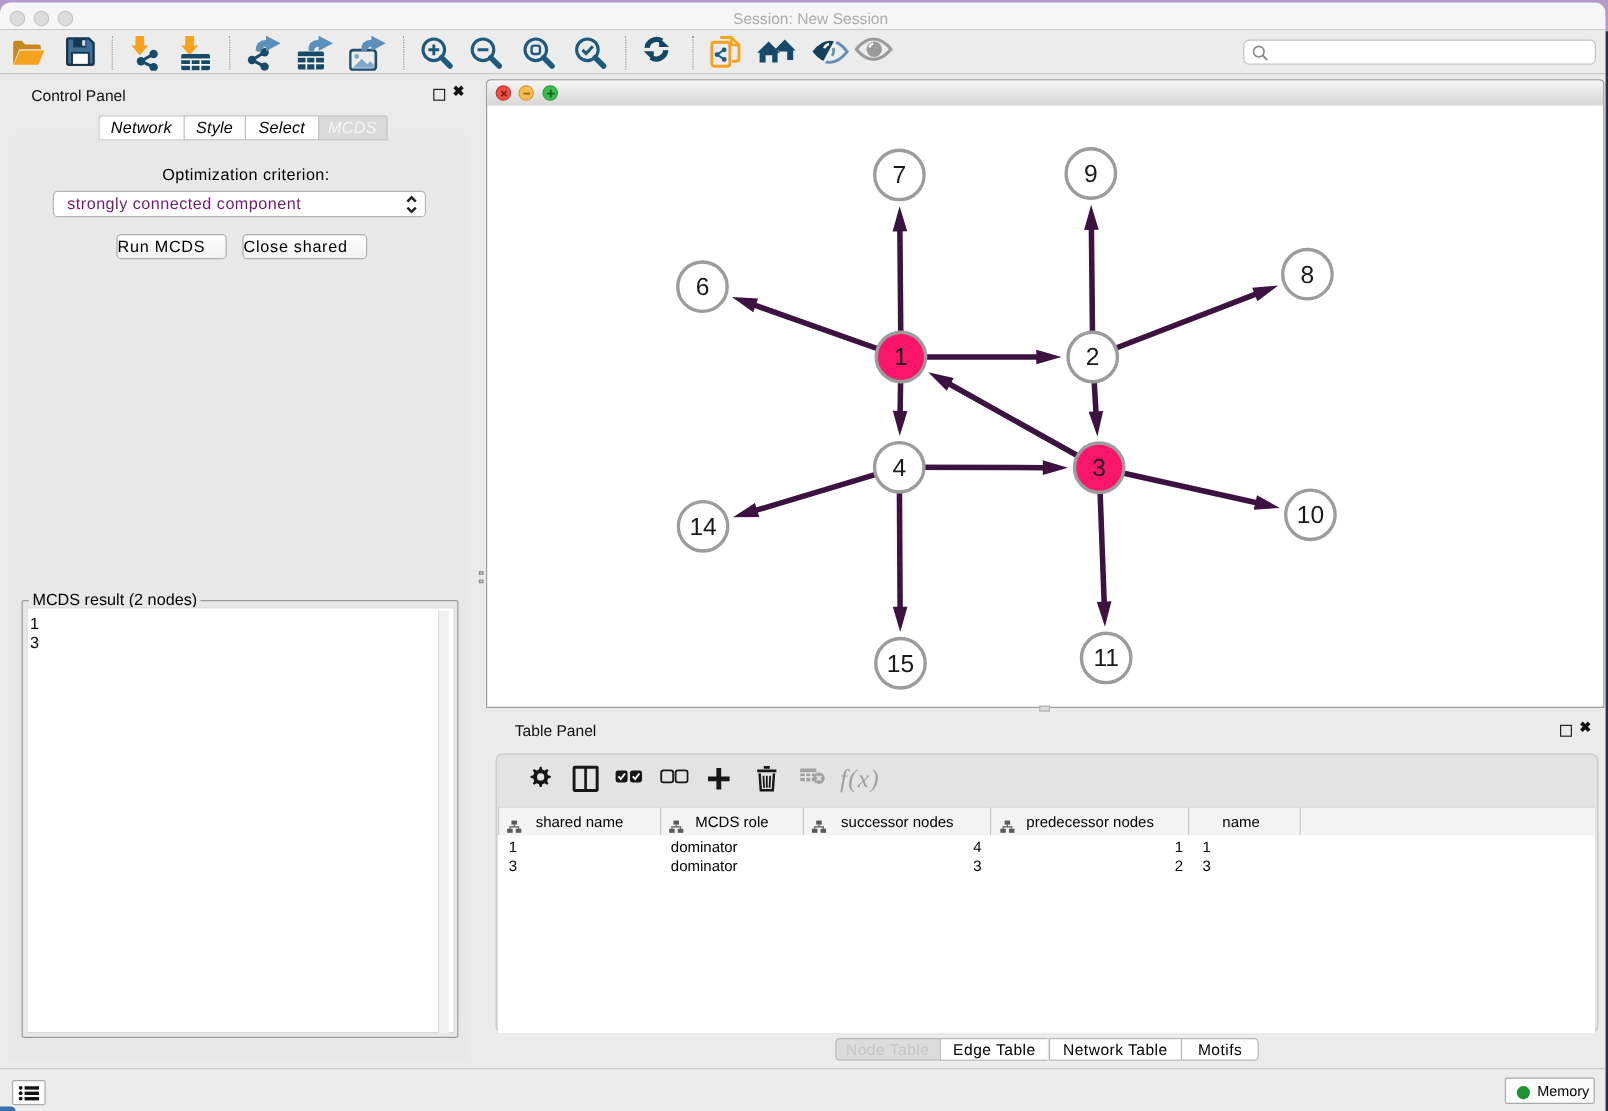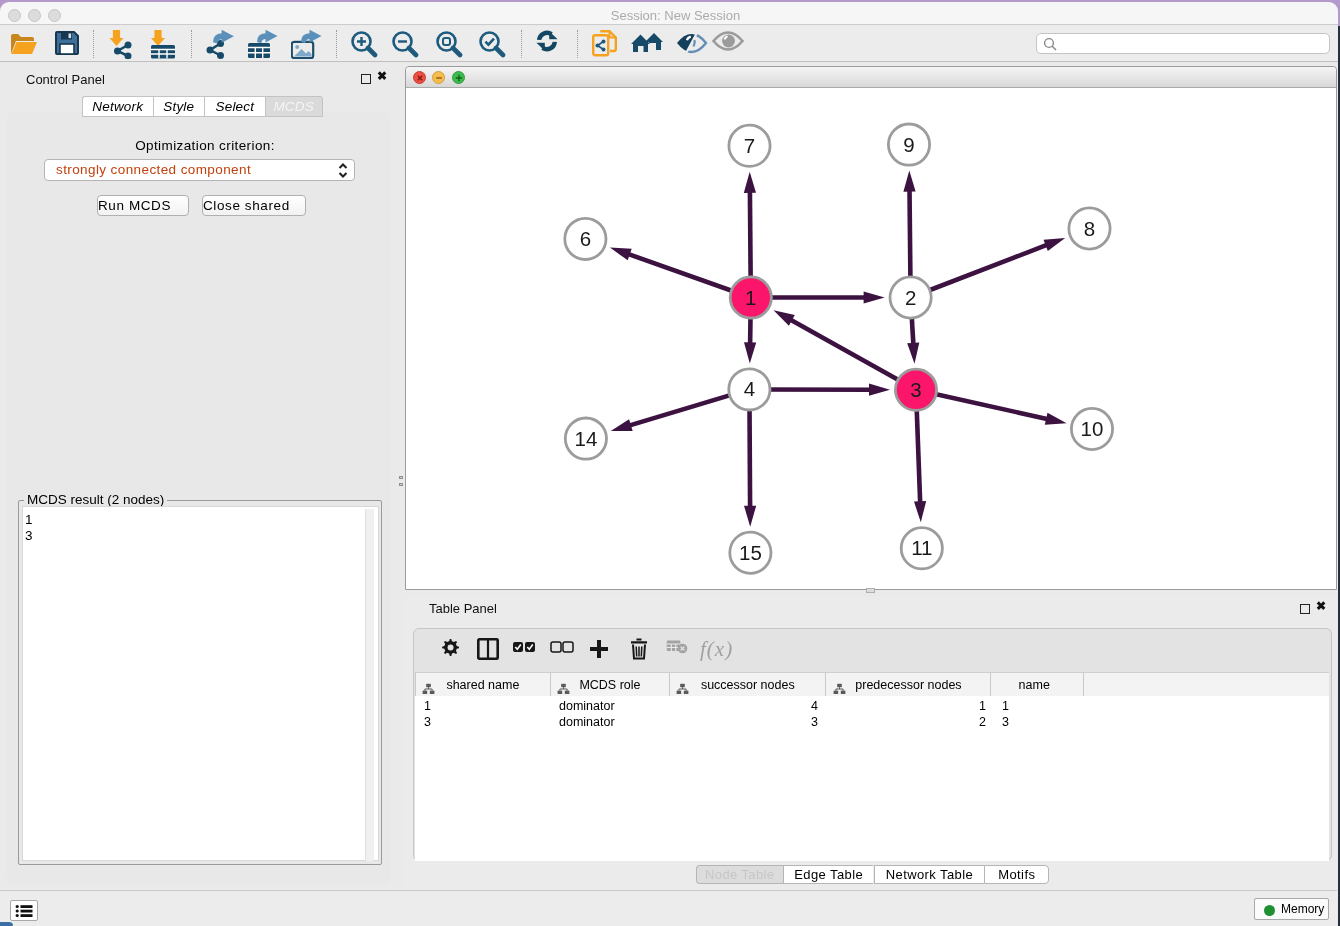--- a/index.html
+++ b/index.html
@@ -16,21 +16,21 @@
 .ticon { position:absolute; top:3px; }
 #search { position:absolute; left:1036px; top:7px; width:294px; height:21px; background:#fff; border:1px solid #c4c4c4; border-radius:5px; }
 
 #cpanel { left:0; top:63px; width:397px; height:827px; background:#eaeaea; }
 #cp-title { left:13px; top:9px; font-size:13px; color:#111; }
 .floatbtn { position:absolute; width:10px; height:10px; border:1.6px solid #222; background:transparent; }
 .closex { position:absolute; font-size:12px; font-weight:bold; color:#111; }
 #cp-surface { left:7px; top:49px; width:383px; height:772px; background:#e8e8e8; border-radius:7px; }
 .tab { position:absolute; top:33px; height:21px; background:#fff; border:1px solid #c3c3c3; border-right:none; font-size:13.5px; text-align:center; line-height:19px; color:#000; letter-spacing:0.2px;font-style:italic; }
 #opt-label { left:0; top:75px; width:397px; text-align:center; font-size:13.5px; color:#000; letter-spacing:0.4px; }
-#cp-select { left:44px; top:96px; width:311px; height:22px; background:#fff; border:1px solid #b5b5b5; border-radius:4px; font-size:13.5px; line-height:20px; padding-left:11px; color:#c2410c; letter-spacing:0.4px; }
+#cp-select { left:44px; top:96px; width:311px; height:22px; background:#fff; border:1px solid #b5b5b5; border-radius:4px; font-size:13.5px; line-height:20px; padding-left:11px; color:#701a75; letter-spacing:0.4px; }
 .btn { position:absolute; top:132px; height:21px; background:linear-gradient(#ffffff,#f2f2f2); border:1px solid #b0b0b0; border-radius:4px; font-size:13.5px; line-height:19px; color:#000; letter-spacing:0.6px; }
 #fieldset { left:18px; top:437px; width:364px; height:365px; border:1px solid #9a9a9a; border-radius:2px; }
 #legend { position:absolute; left:5px; top:-9px; background:#e8e8e8; padding:0 3px; font-size:13.5px; color:#000; }
 #ta { position:absolute; left:3px; top:5px; width:357px; height:355px; background:#fff; border:1px solid #d8d8d8; font-size:13.5px; line-height:16px; padding:5px 0 0 2px; color:#000; }
 #ta-scroll { position:absolute; right:4px; top:2px; width:9px; height:352px; background:#f0f0f0; border-left:1px solid #e0e0e0; }
 
 .vgrip { position:absolute; background:#aaa; }
 
 #netwin { left:405px; top:66px; width:932px; height:524px; background:#fff; border:1px solid #9b9b9b; border-radius:4px 4px 0 0; }
 #nettitle { position:absolute; left:0; top:0; width:100%; height:21px; background:linear-gradient(#f5f5f5,#d8d8d8); border-bottom:1px solid #ababab; border-radius:4px 4px 0 0; }

